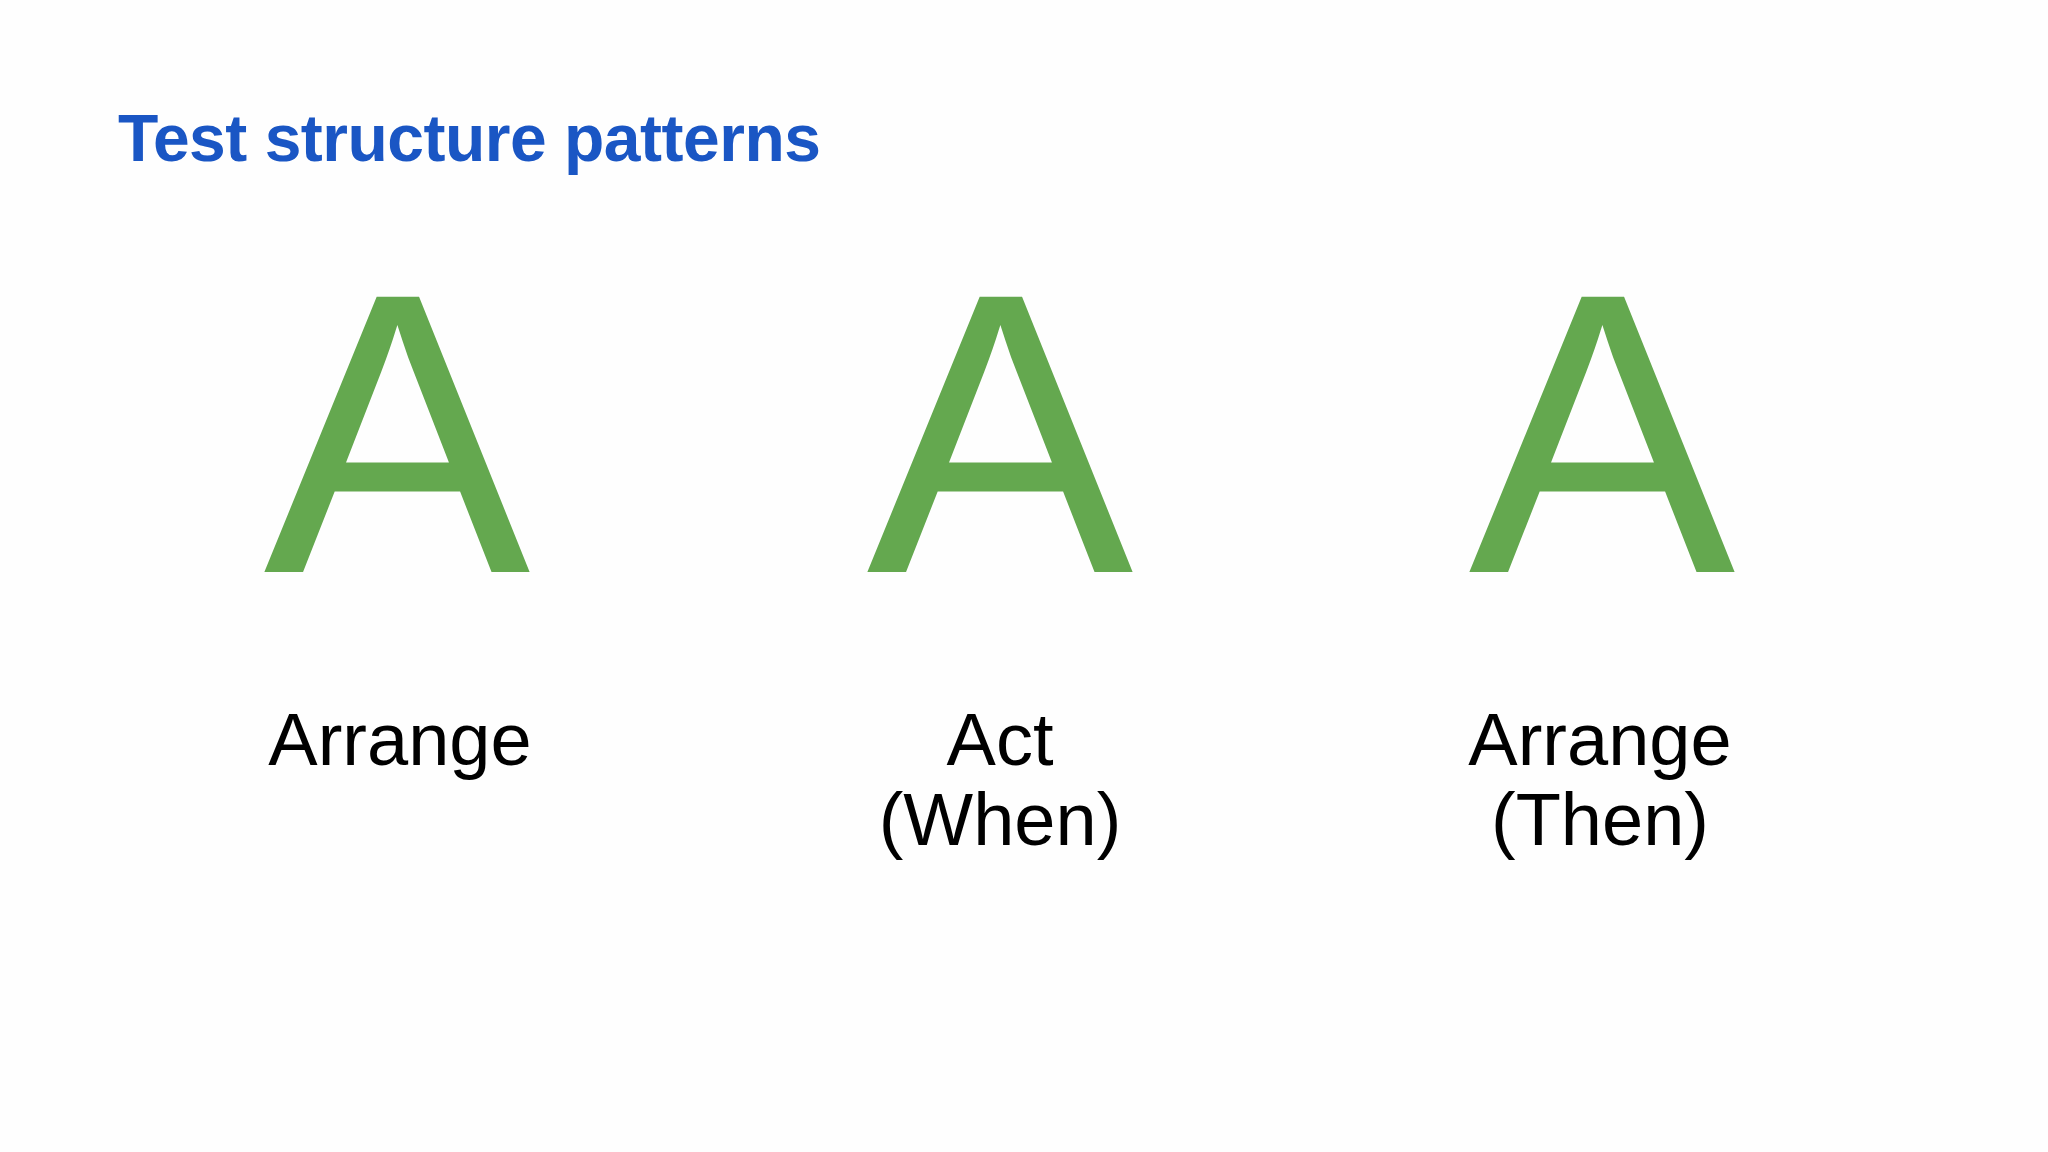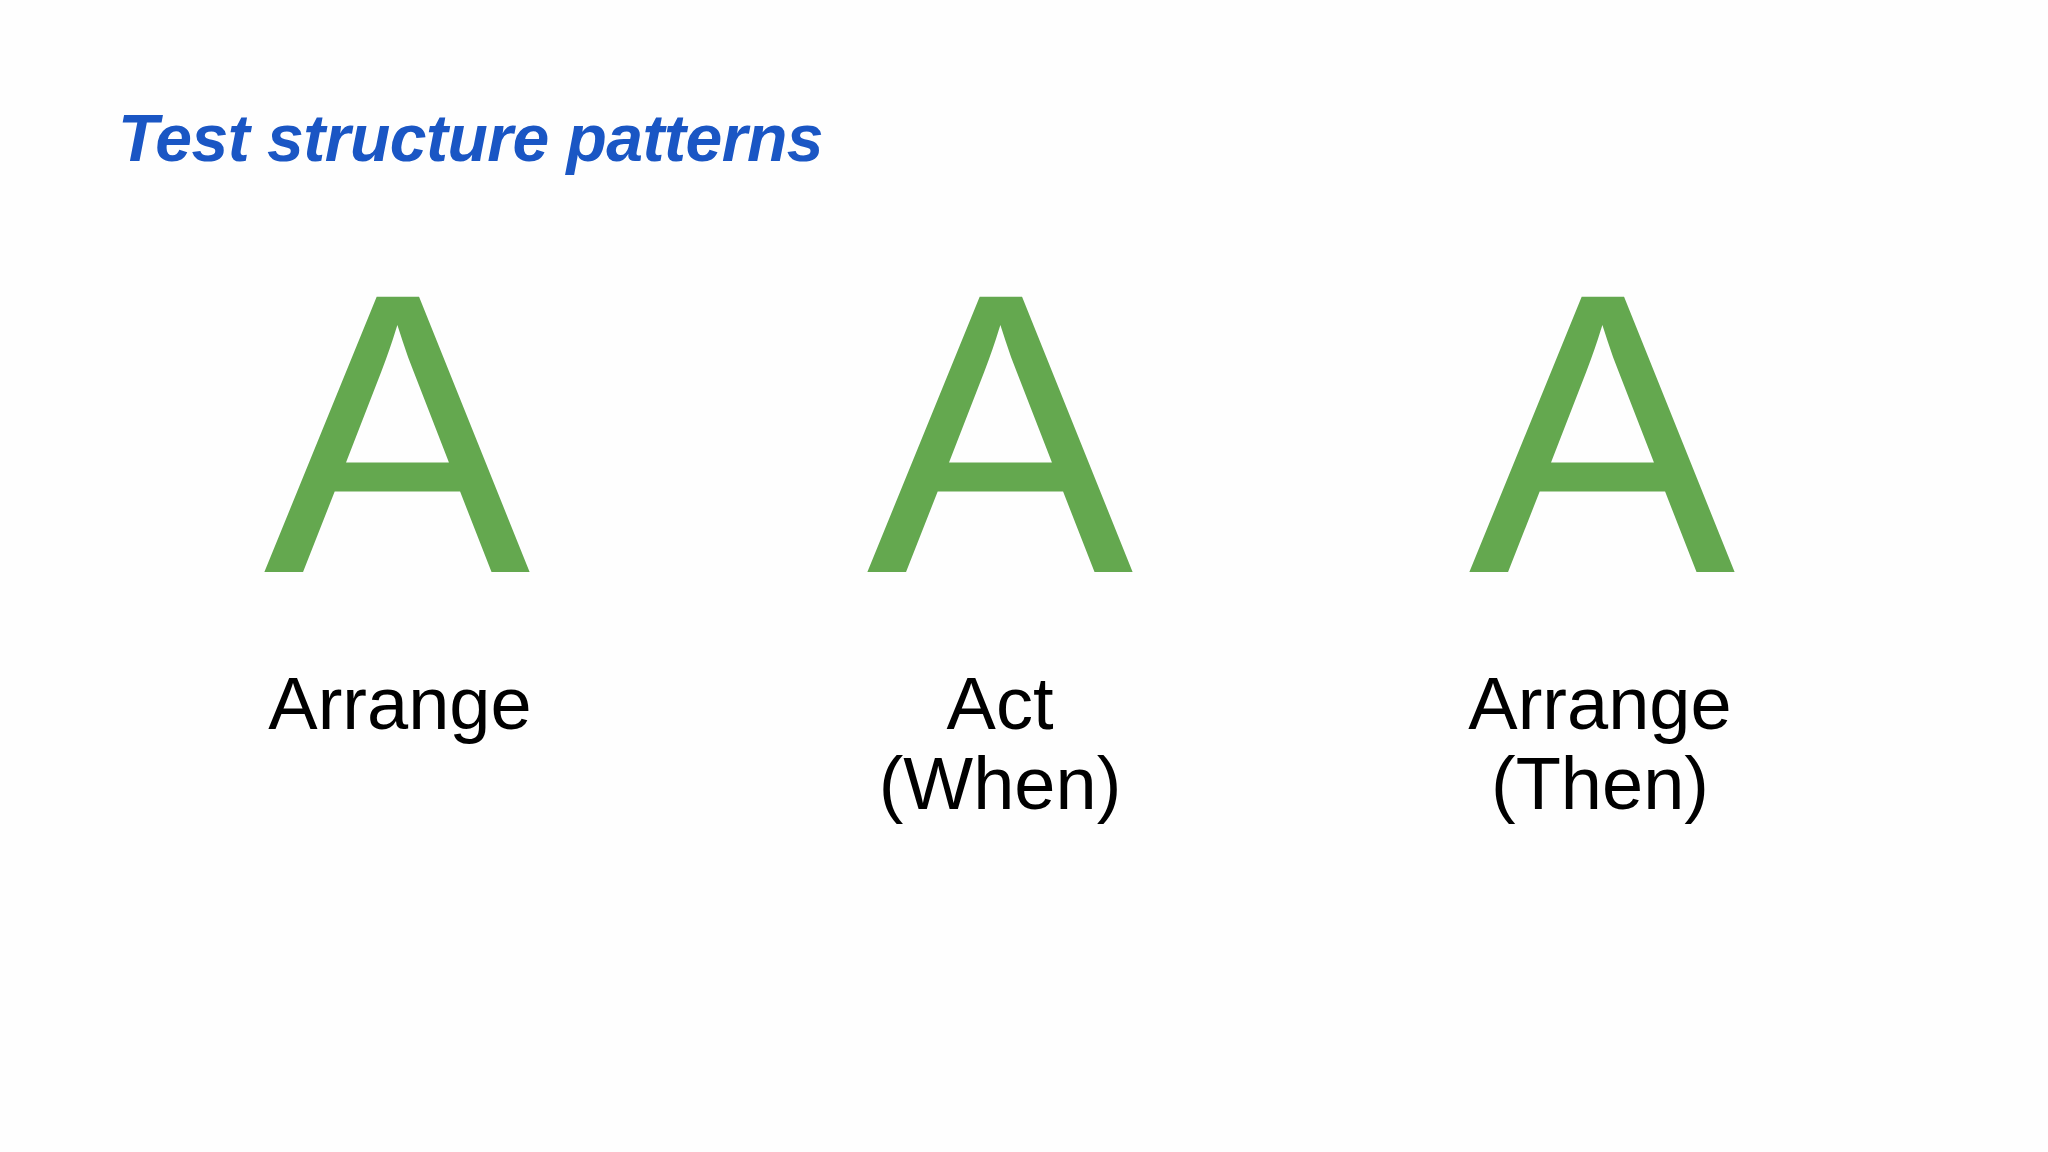--- a/index.html
+++ b/index.html
@@ -26,21 +26,20 @@
   .title {
     position: absolute;
     left: 118px;
     top: 105px;
     font-size: 66px;
     font-weight: bold;
     color: #1a56c4;
     letter-spacing: -0.5px;
     line-height: 1;
     white-space: nowrap;
-    font-style: italic;
   }
 
   
   .columns {
     position: absolute;
     left: 140px;
     top: 290px;
     width: 1720px;
     display: flex;
     flex-direction: row;
@@ -62,21 +61,21 @@
     font-weight: normal;
     color: #64a84f;
     font-family: "Liberation Sans", sans-serif;
     height: 290px;
     display: block;
     user-select: none;
   }
 
   
   .caption {
-    margin-top: 84px;
+    margin-top: 120px;
     text-align: center;
     color: #000000;
     font-size: 74px;
     line-height: 1.08;
     font-weight: normal;
     font-family: "Liberation Sans", sans-serif;
   }
   .caption .line {
     display: block;
     white-space: nowrap;

